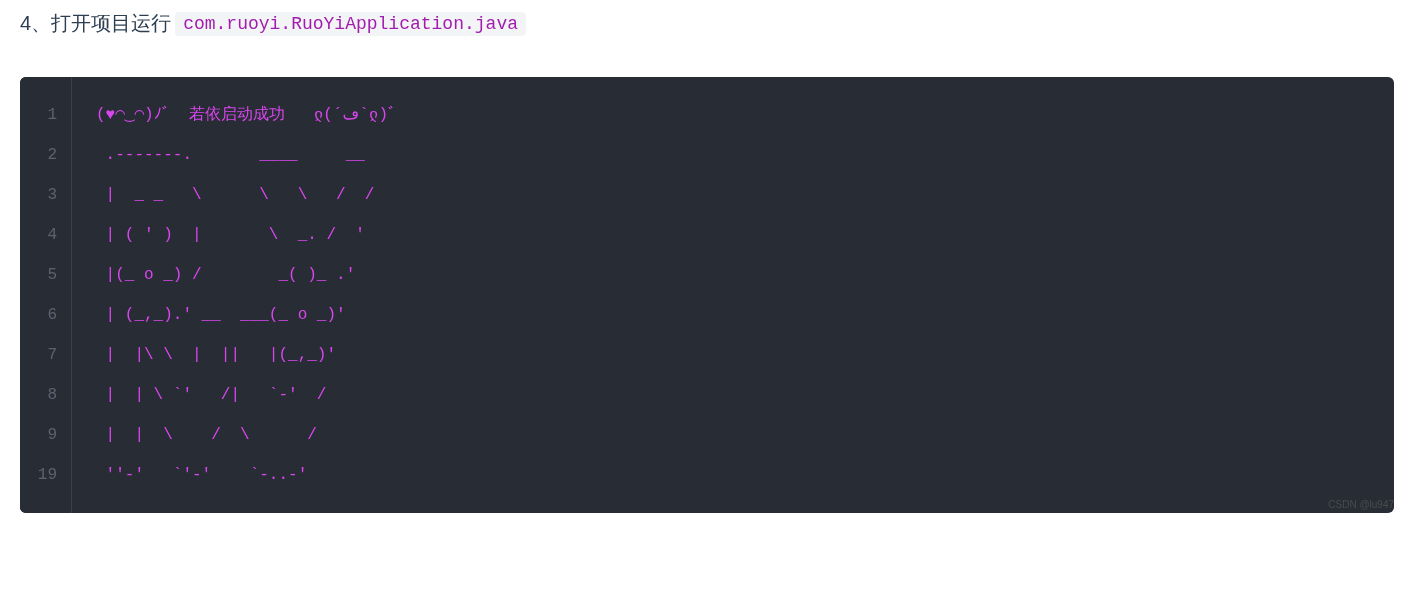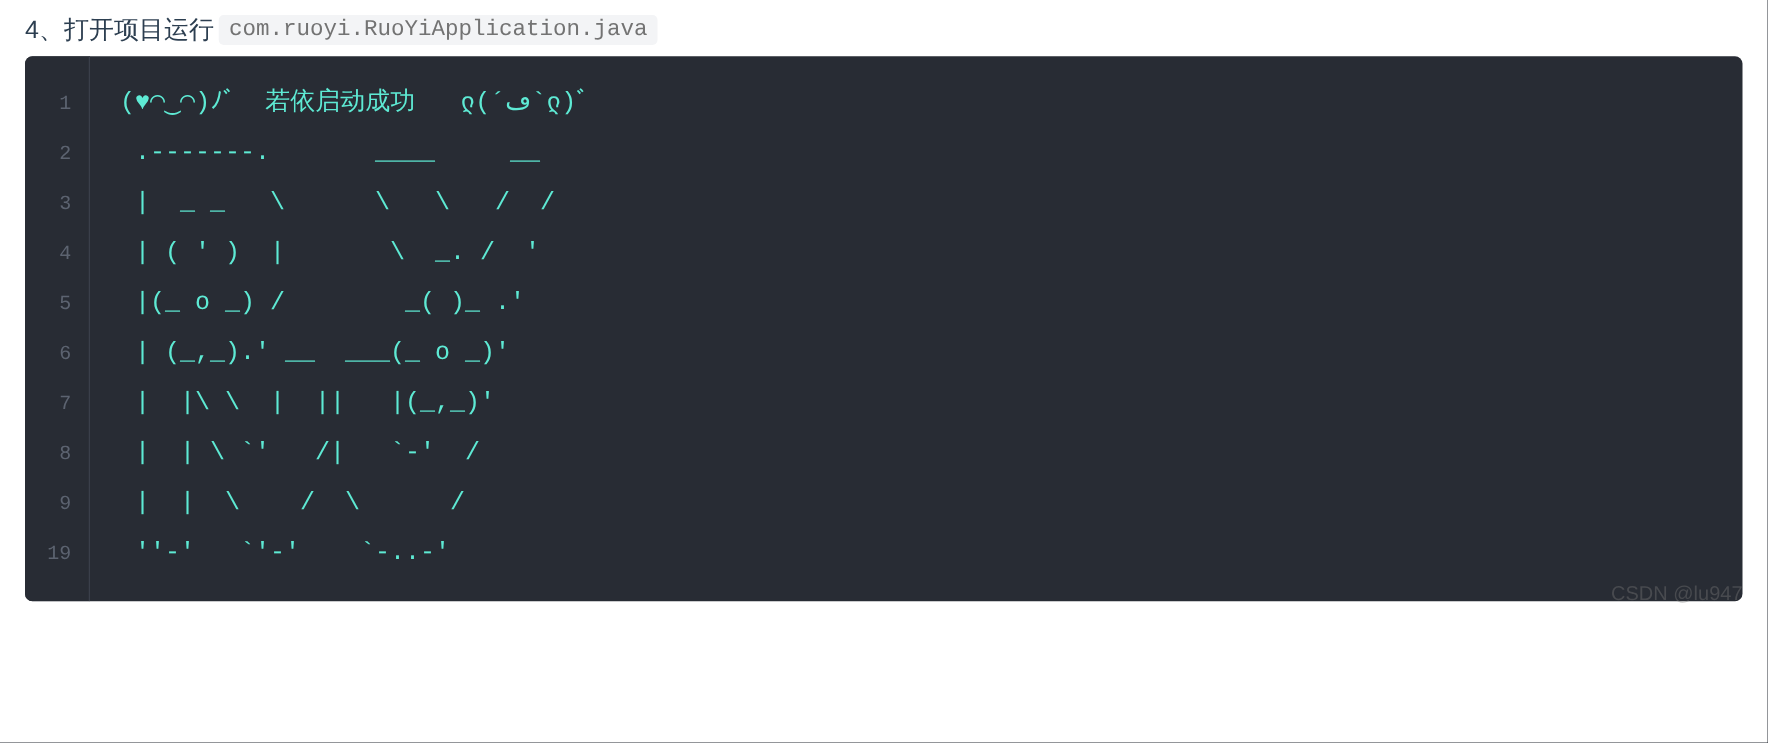--- a/index.html
+++ b/index.html
@@ -9,29 +9,29 @@
     }
     body {
       font-family: -apple-system, BlinkMacSystemFont, "Segoe UI", "PingFang SC", "Microsoft YaHei", sans-serif;
       background: #ffffff;
       padding: 10px 20px;
       width: 1414px;
     }
     .instruction-line {
       font-size: 20px;
       color: #2c3e50;
-      margin-bottom: 8px;
+      margin-bottom: 40px;
       display: flex;
       align-items: center;
       flex-wrap: wrap;
       gap: 4px;
     }
     .code-inline {
       background: #f3f4f6;
-      color: #737373;
+      color: #a21caf;
       font-family: "Consolas", "Monaco", "Courier New", monospace;
       padding: 2px 8px;
       border-radius: 4px;
       font-size: 18px;
     }
     .code-block {
       background: #282c34;
       border-radius: 6px;
       overflow: hidden;
       display: flex;
@@ -52,31 +52,31 @@
       line-height: 40px;
       padding: 0 14px 0 14px;
       display: block;
     }
     .code-content {
       padding: 18px 24px;
       flex: 1;
       overflow-x: auto;
     }
     .code-content pre {
-      color: #5eead4;
+      color: #d946ef;
       font-family: "Consolas", "Monaco", "Courier New", monospace;
-      font-size: 20px;
+      font-size: 16px;
       line-height: 40px;
       white-space: pre;
     }
     .watermark {
       position: absolute;
       right: 20px;
       color: rgba(120,120,120,0.4);
-      font-size: 16px;
+      font-size: 10px;
       margin-top: -14px;
     }
   </style>
 </head>
 <body>
 
 <div class="instruction-line">
   <span>4、打开项目运行</span>
   <span class="code-inline">com.ruoyi.RuoYiApplication.java</span>
 </div>

